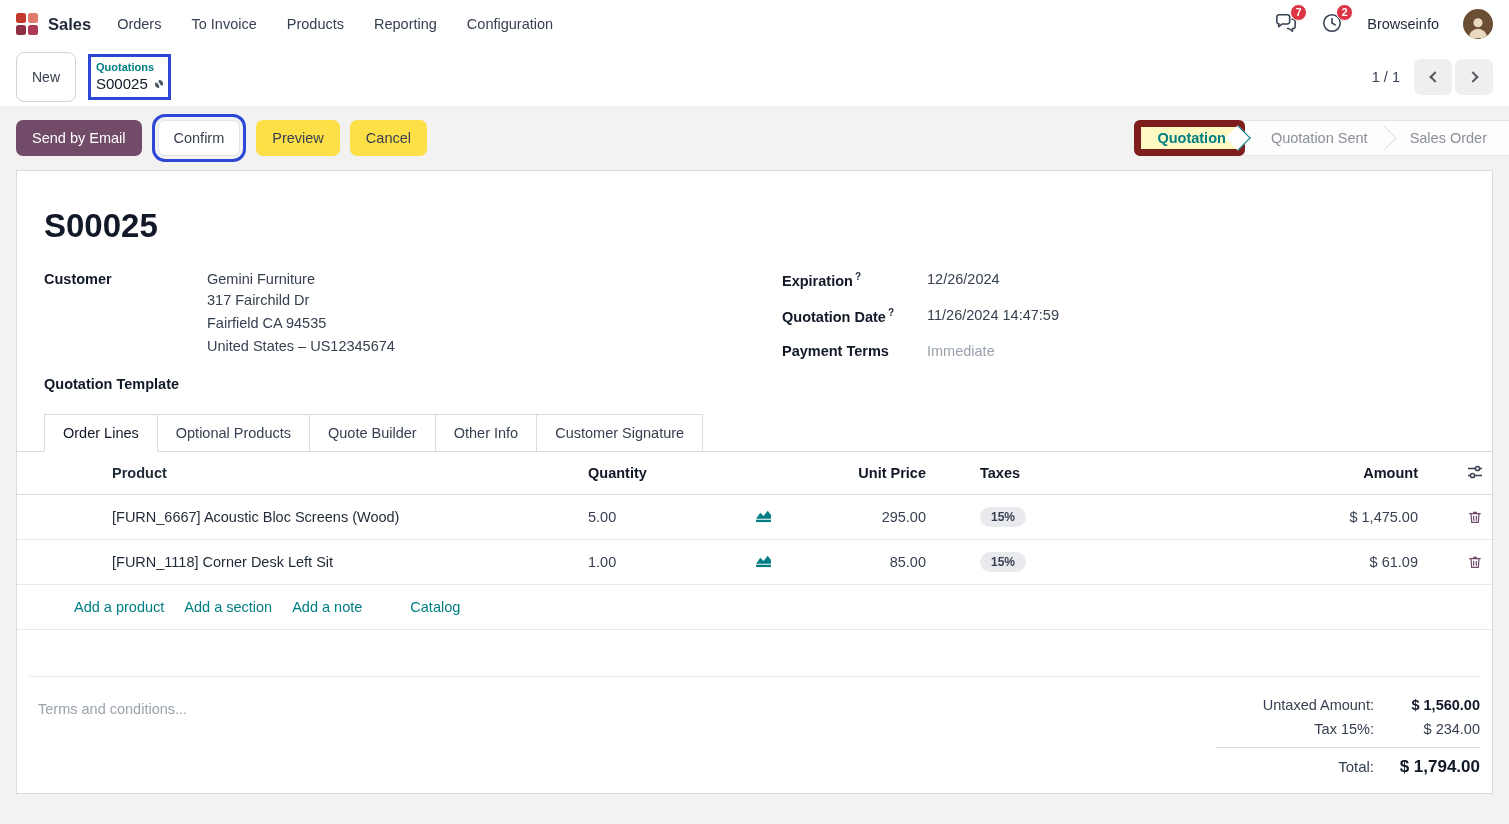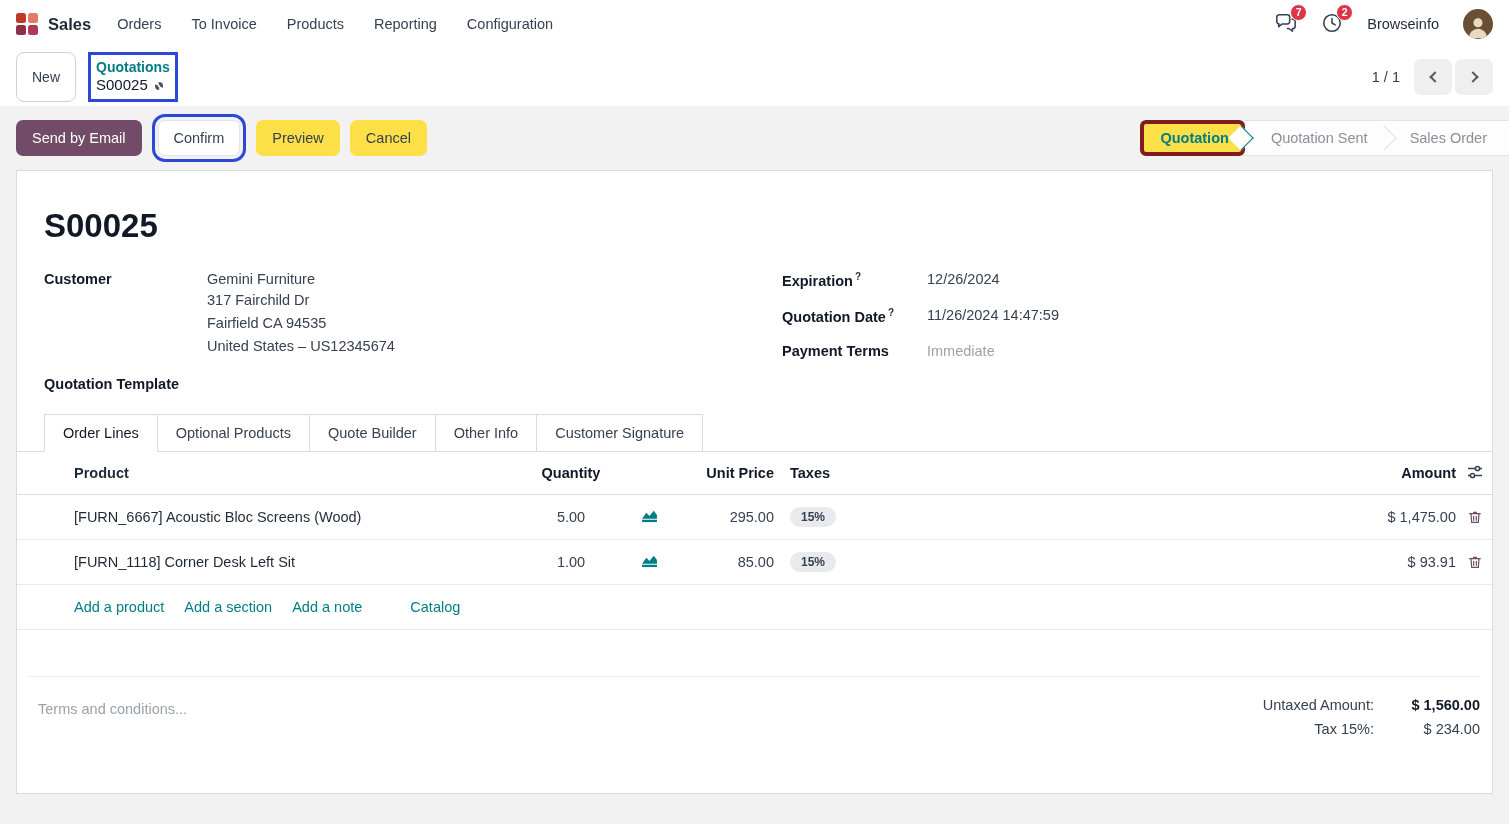--- a/index.html
+++ b/index.html
@@ -24,21 +24,21 @@
     display:flex; align-items:center; justify-content:center; padding:0 4px; border:1px solid #fff; }
   .company { color:#1f2937; }
   .avatar { width:30px; height:30px; border-radius:50%; background:#6b4f35; overflow:hidden;
     display:flex; align-items:flex-end; justify-content:center; }
   
   .crumb-row { height:58px; background:#fff; display:flex; align-items:center; padding:0 16px; }
   .btn-new { background:#fff; border:1px solid #cfd3d9; border-radius:8px; padding:16px 15px;
     font-size:14px; font-weight:500; color:#374151; cursor:pointer; font-family:inherit; }
   .hl { outline:3px solid #2d48d6; outline-offset:3px; }
   .crumbs { margin-left:18px; line-height:1.25; padding:1px 2px; }
-  .crumb-parent { color:#017e84; font-size:14px; font-weight:600; cursor:pointer; }
+  .crumb-parent { color:#017e84; font-size:11px; font-weight:600; cursor:pointer; }
   .crumb-current { font-size:15px; color:#111827; display:flex; align-items:center; gap:7px; }
   .gear-icon { width:8px; height:8px; border:3px dashed #4b5563; border-radius:50%; display:inline-block; }
   .pager { margin-left:auto; display:flex; align-items:center; gap:14px; color:#374151; }
   .pager-btns { display:flex; gap:3px; }
   .pbtn { width:38px; height:36px; background:#efefef; border:none; border-radius:7px;
     display:flex; align-items:center; justify-content:center; cursor:pointer; }
   .chev { width:8px; height:8px; border-left:2px solid #565b61; border-bottom:2px solid #565b61; display:inline-block; }
   .chev.left { transform:rotate(45deg); margin-left:3px; }
   .chev.right { transform:rotate(-135deg); margin-right:3px; }
   
@@ -50,21 +50,21 @@
   .btn-gray { background:#fde047; color:#374151; }
   
   .statusbar { margin-left:auto; display:flex; align-items:stretch; height:36px; overflow:hidden; }
   .step { position:relative; display:flex; align-items:center; background:#fdfdfd; color:#8a8f98;
     font-weight:500; padding:0 16px 0 26px; border-top:1px solid #e2e4e8; border-bottom:1px solid #e2e4e8; cursor:pointer; }
   .step::after { content:""; position:absolute; right:-9px; top:50%; width:17px; height:17px;
     transform:translateY(-50%) rotate(45deg); background:#fdfdfd;
     border-top:1px solid #e2e4e8; border-right:1px solid #e2e4e8; z-index:2; }
   .step:last-child { padding-right:22px; }
   .step:last-child::after { display:none; }
-  .step.active { color:#017e84; font-weight:600; background:#fde047; border:4px solid #7f1d1d;
+  .step.active { color:#017e84; font-weight:600; background:#fef9c3; border:7px solid #7f1d1d;
     border-radius:6px; padding:0 12px 0 16px; z-index:3; }
   .step.active::after { background:#fff; border-color:#017e84; z-index:4; }
   
   .sheet { margin:0 16px; background:#fff; border:1px solid #d9dbde; min-height:624px; }
   .sheet-pad { padding:20px 27px 0; }
   .title { font-size:33px; font-weight:700; color:#111827; margin:16px 0 26px; }
   .fields { display:flex; }
   .col-left { width:738px; }
   .col-right { flex:1; }
   .frow { display:flex; margin-bottom:18px; }
@@ -76,24 +76,24 @@
   .muted { color:#9aa2ab; }
   sup.help { font-size:10px; color:#1f2937; font-weight:700; margin-left:2px; }
   .qt-row { margin-top:4px; margin-bottom:0; }
   
   .tabs { display:flex; align-items:flex-end; padding-left:27px; border-bottom:1px solid #d9dbde; margin-top:22px; }
   .tab { padding:10px 18px; color:#374151; border:1px solid #d9dbde; border-bottom:none; background:#fff;
     cursor:pointer; margin-right:-1px; }
   .tab.active { color:#111827; margin-bottom:-1px; border-bottom:1px solid #fff; }
   
   .orow { display:grid; grid-template-columns:40px 455px 120px 34px 124px 1fr 205px 34px;
-    align-items:center; min-height:45px; border-bottom:1px solid #e7e9ed; }
+    align-items:center; min-height:45px; border-bottom:1px solid #e7e9ed;gap:38px; }
   .ohead { font-weight:700; color:#111827; min-height:43px; border-bottom:1px solid #d9dbde; }
   .c-prod { padding-left:17px; color:#1f2937; }
-  .c-qty { text-align:center; padding-right:2px; }
+  .c-qty { text-align:left; padding-right:2px; }
   .c-icon { display:flex; justify-content:center; align-items:center; }
   .c-price { text-align:right; padding-right:16px; }
   .c-tax { padding-left:0; }
   .c-amt { text-align:right; padding-right:2px; }
   .c-end { display:flex; justify-content:center; align-items:center; }
   .drag-handle { width:10px; height:17px; margin-left:16px;
     background-image:radial-gradient(#b3b6bb 1.5px, transparent 1.7px); background-size:5px 6px; cursor:grab; }
   .tax-pill { display:inline-block; background:#e8eaed; border-radius:11px; padding:3px 11px;
     font-size:12px; font-weight:700; color:#374151; }
   .trash-btn { color:#714B67; cursor:pointer; display:flex; }
@@ -295,21 +295,21 @@
       <div class="c-icon">
         <span>
           <svg viewBox="0 0 16 16" width="17" height="17">
               <polygon points="1,11 5,5.5 8,8.5 12,3.5 15,7.5 15,11" fill="#017e84"></polygon>
               <rect x="1" y="12" width="14" height="2.2" fill="#017e84"></rect>
             </svg>
         </span>
       </div>
       <div class="c-price">85.00</div>
       <div class="c-tax"><span class="tax-pill">15%</span></div>
-      <div class="c-amt">$ 93.91</div>
+      <div class="c-amt">$ 61.09</div>
       <div class="c-end">
         <span class="trash-btn">
           <svg viewBox="0 0 24 24" width="16" height="16" fill="none" stroke="currentColor" stroke-width="1.8" stroke-linecap="round">
             <path d="M4 7h16M10 7V5h4v2M6 7l1 13h10l1-13M10 11v6M14 11v6"></path>
           </svg>
         </span>
       </div>
     </div>
 
     <div class="addrow">
@@ -324,15 +324,19 @@
     <div class="terms">Terms and conditions...</div>
     <div class="totals">
       <div class="trow">
         <span class="tlabel">Untaxed Amount:</span>
         <span class="tval bold">$ 1,560.00</span>
       </div>
       <div class="trow">
         <span class="tlabel">Tax 15%:</span>
         <span class="tval">$ 234.00</span>
       </div>
+      <div class="trow total">
+        <span class="tlabel">Total:</span>
+        <span class="tval">$ 1,794.00</span>
+      </div>
     </div>
   </div>
 </div>
 
 </body></html>

